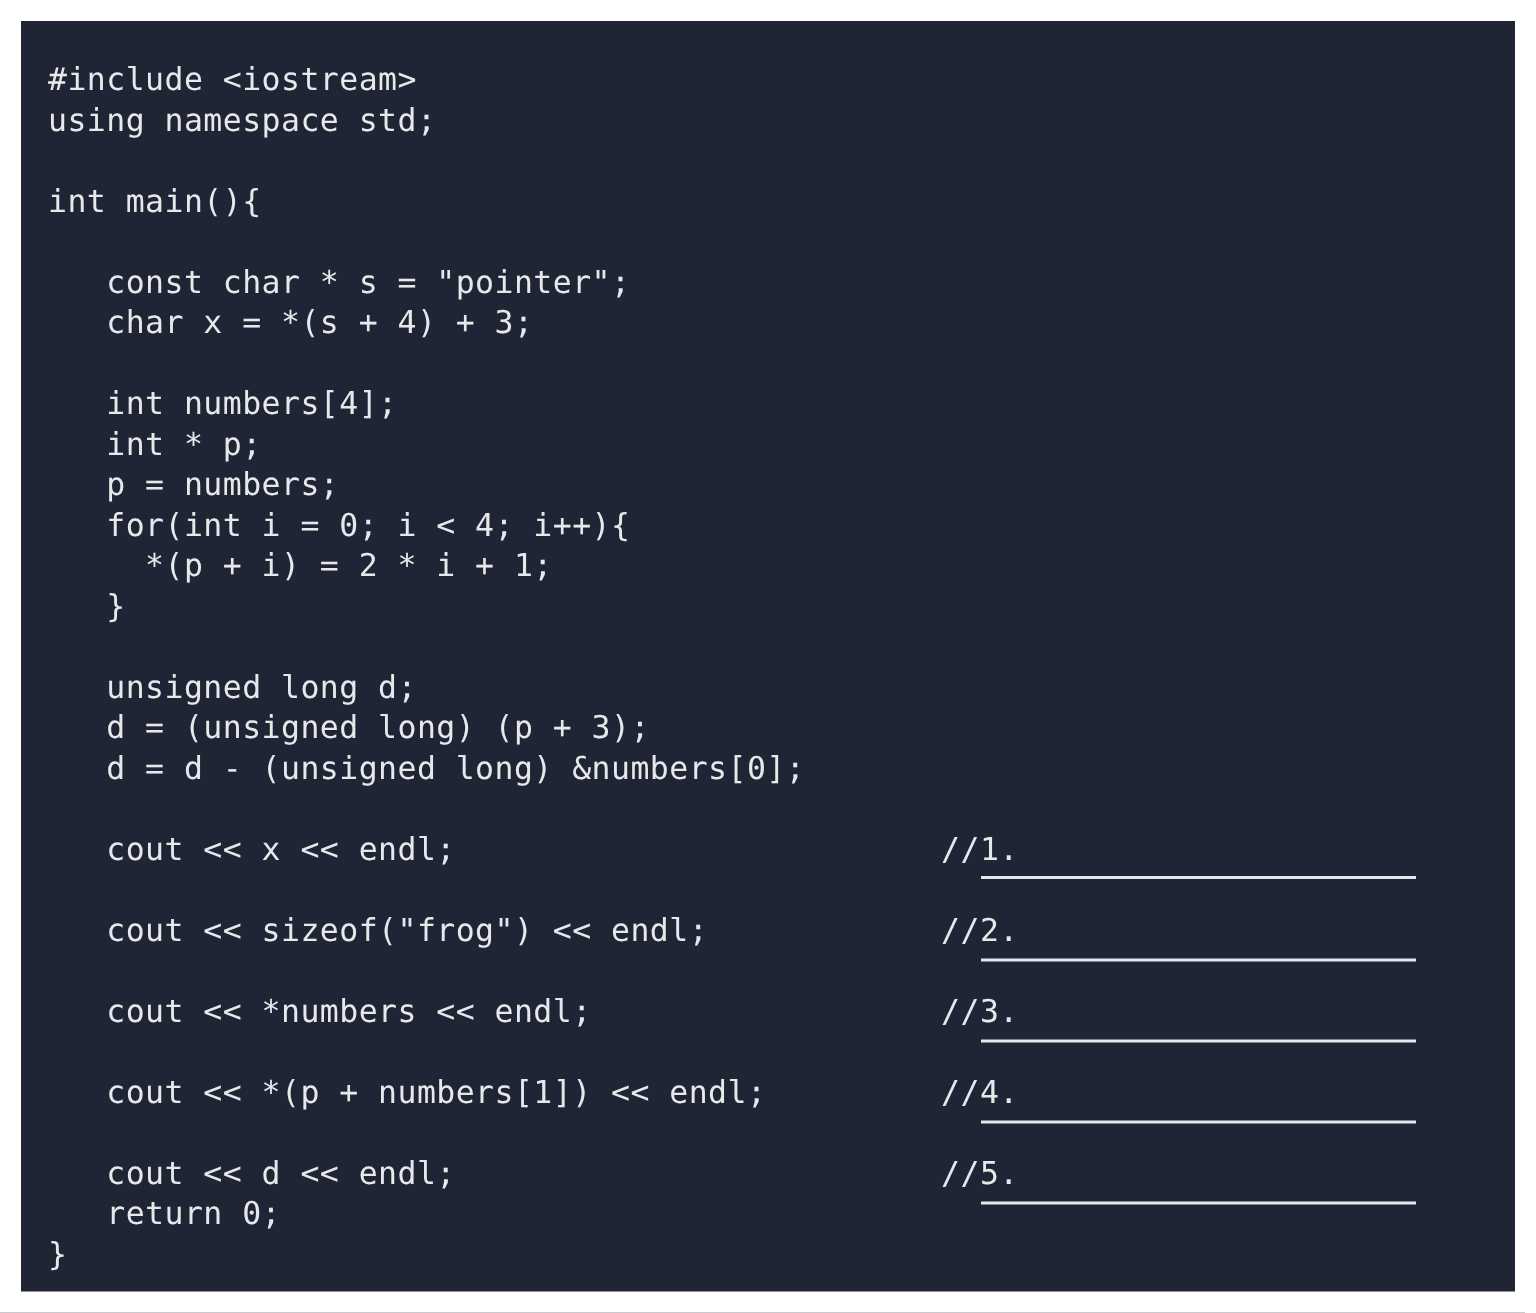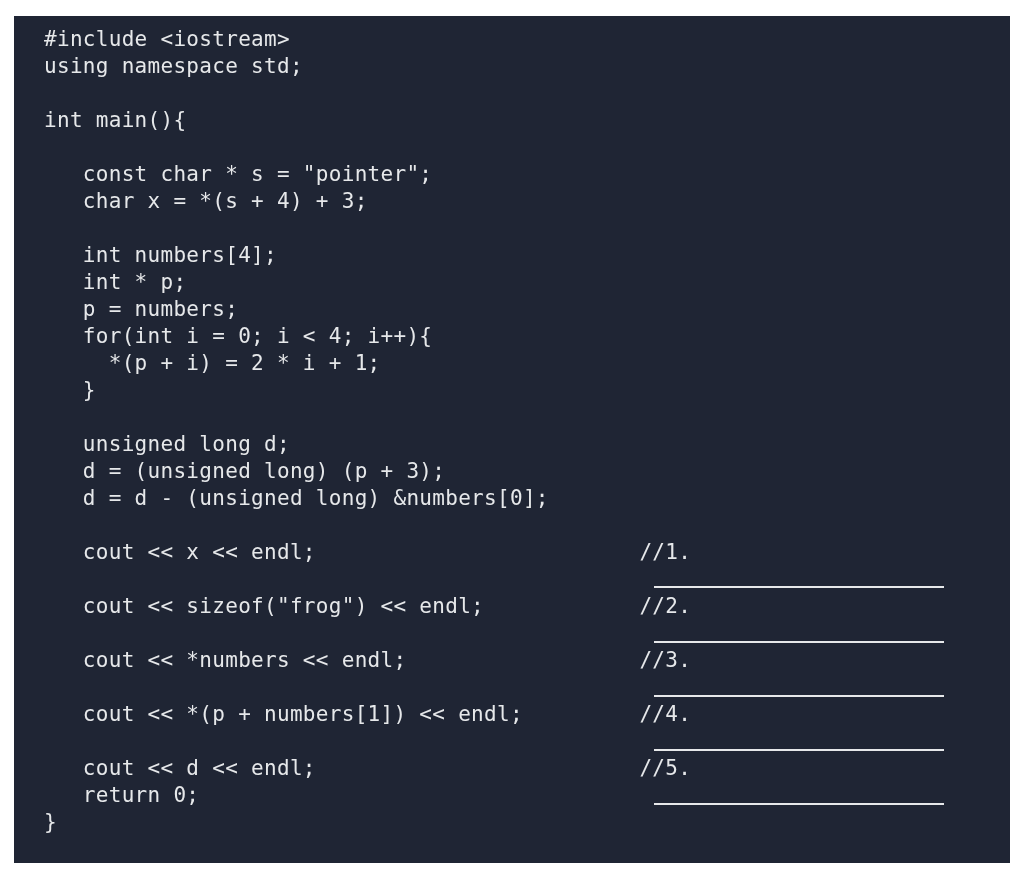--- a/index.html
+++ b/index.html
@@ -16,22 +16,22 @@
     width: 996px;
     height: 847px;
     background: #1f2534;
     color: #e6e8ea;
     font-family: Consolas, "Courier New", monospace;
     font-size: 21px;
     line-height: 27px;
     box-sizing: border-box;
   }
   pre.code {
-    margin: 16px;
-    padding: 10px 14px 0 14px;
+    margin: 4px;
+    padding: 26px 14px 0 14px;
     white-space: pre;
     letter-spacing: 0.3px;
   }
   .blank-line {
     position: absolute;
     width: 290px;
     border-bottom: 2px solid #e6e8ea;
   }
   
   .b1 { left: 640px; top: 570px; }

